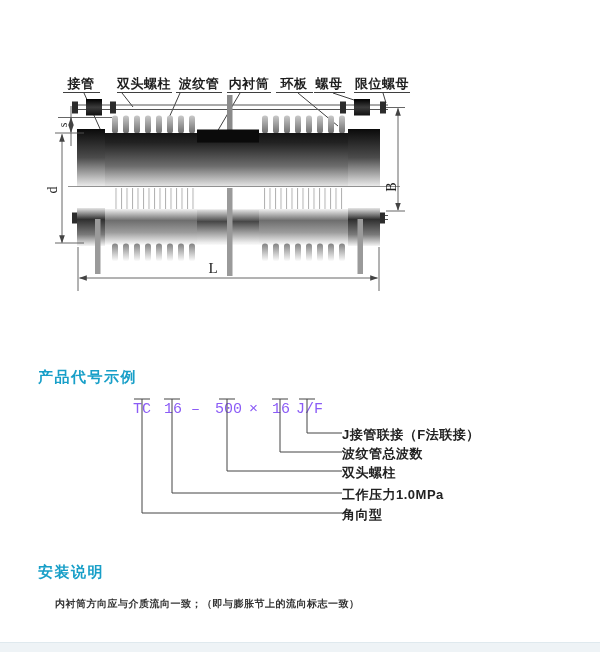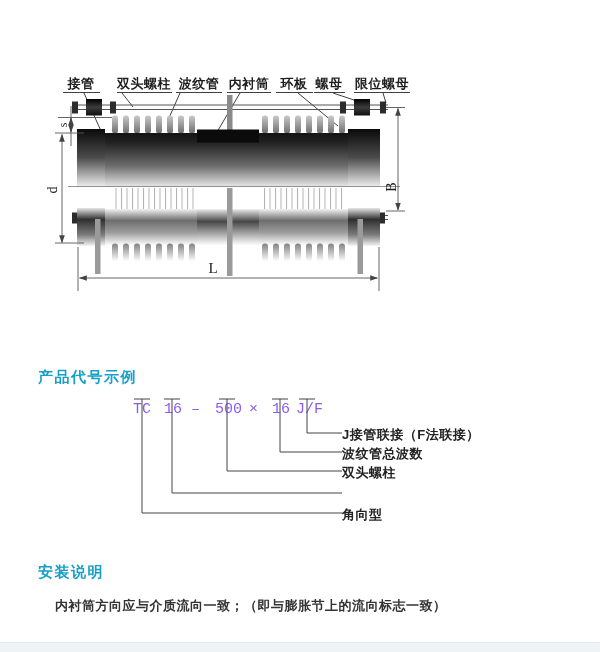--- a/index.html
+++ b/index.html
@@ -7,21 +7,21 @@
         font-family:"Liberation Sans","DejaVu Sans",sans-serif;}
   .sec-title{position:absolute;left:38px;font-size:15px;font-weight:bold;
              color:#189fc8;letter-spacing:1.5px;white-space:nowrap;}
   #title-intro{top:9px;}
   #title-code{top:368px;}
   #title-install{top:563px;text-align:center;}
   .code-token{position:absolute;top:401px;font-family:Liberation Mono, monospace;
               font-size:15px;color:#8b5cf6;white-space:nowrap;}
   .callout-label{position:absolute;left:342px;font-size:13px;font-weight:600;
                  color:#222;letter-spacing:0.5px;white-space:nowrap;}
-  .install-line{position:absolute;left:55px;font-size:13px;font-weight:600;color:#333;
+  .install-line{position:absolute;left:55px;font-size:10px;font-weight:600;color:#333;
                 letter-spacing:0.5px;white-space:nowrap;}
   #install-line-1{top:597px;}
   #install-line-2{top:619px;}
   #footer-strip{position:absolute;left:0;top:642px;width:600px;height:10px;
                 background:#eef3f6;border-top:1px solid #dfe9ee;}
   svg{position:absolute;overflow:visible;}
   #diagram-svg{left:35px;top:68px;}
   #callout-svg{left:0;top:375px;}
   .partlbl{font-family:"Liberation Sans","DejaVu Sans",sans-serif;font-size:13px;
            font-weight:700;fill:#1e1e1e;letter-spacing:0.5px;}
@@ -242,19 +242,20 @@
       <path d="M164,399 H180 M172,399 V493 H342"></path>
       <path d="M219,399 H235 M227,399 V471 H342"></path>
       <path d="M272,399 H288 M280,399 V452 H342"></path>
       <path d="M299,399 H315 M307,399 V433 H342"></path>
     </g>
   </svg>
 
   <div class="callout-label" style="top:426px">J接管联接（F法联接）</div>
   <div class="callout-label" style="top:445px">波纹管总波数</div>
   <div class="callout-label" style="top:464px">双头螺柱</div>
+  <div class="callout-label" style="top:486px">工作压力1.0MPa</div>
   <div class="callout-label" style="top:506px">角向型</div>
 
   <div id="title-install" class="sec-title">安装说明</div>
   <div id="install-line-1" class="install-line">内衬筒方向应与介质流向一致；（即与膨胀节上的流向标志一致）</div>
 
   <div id="footer-strip"></div>
 </div>
 
 </body></html>

